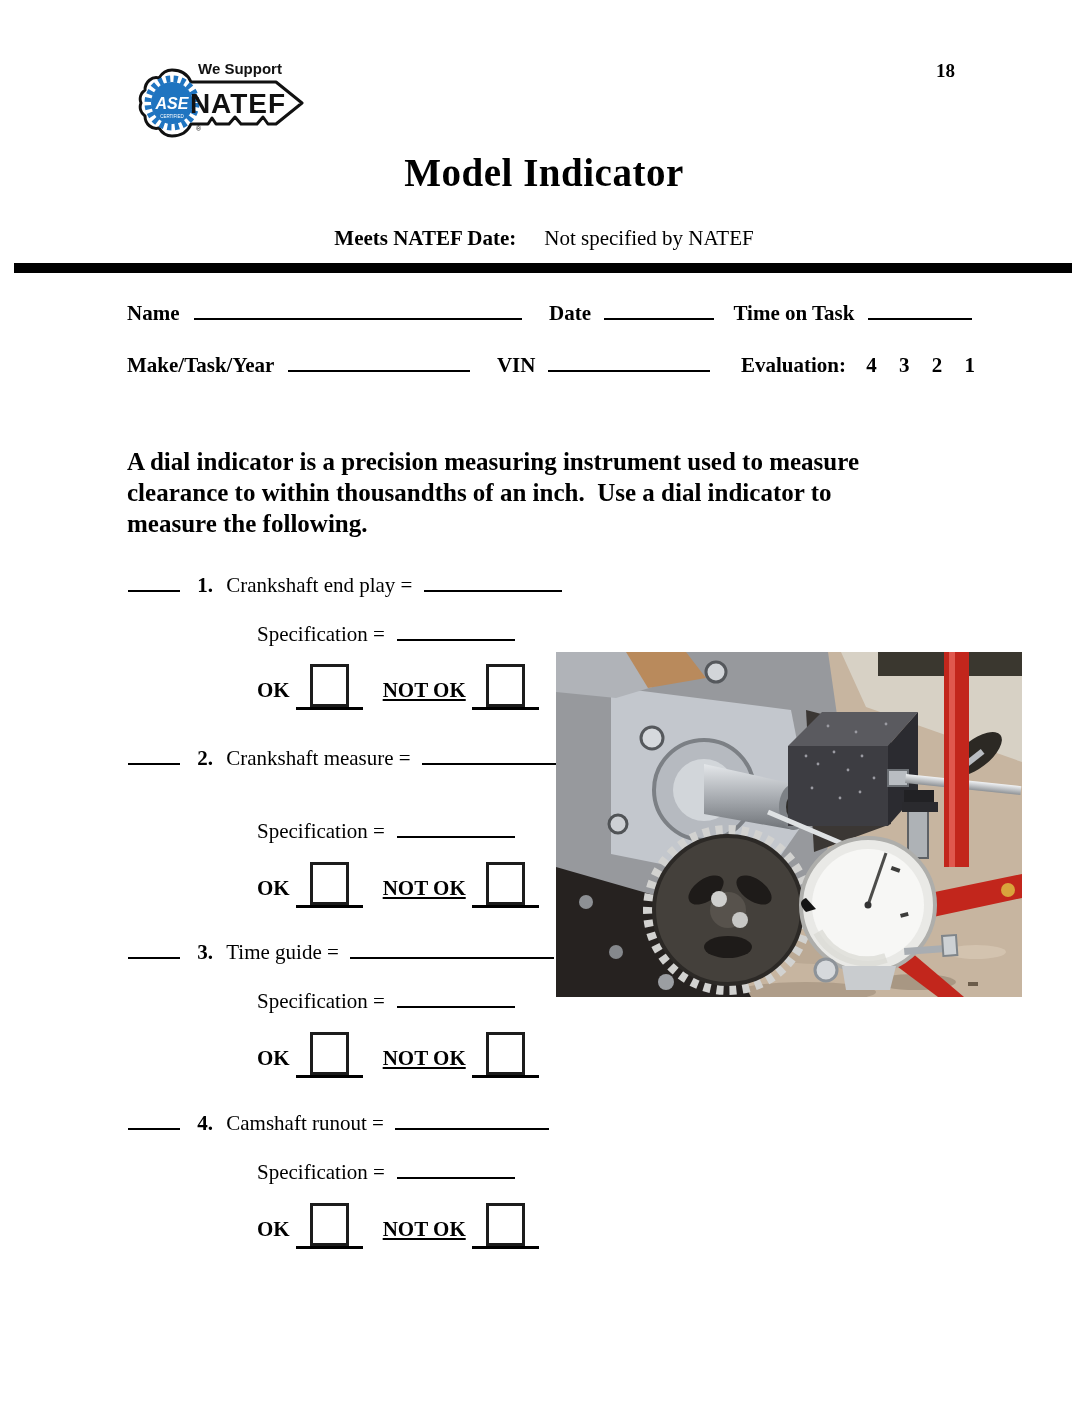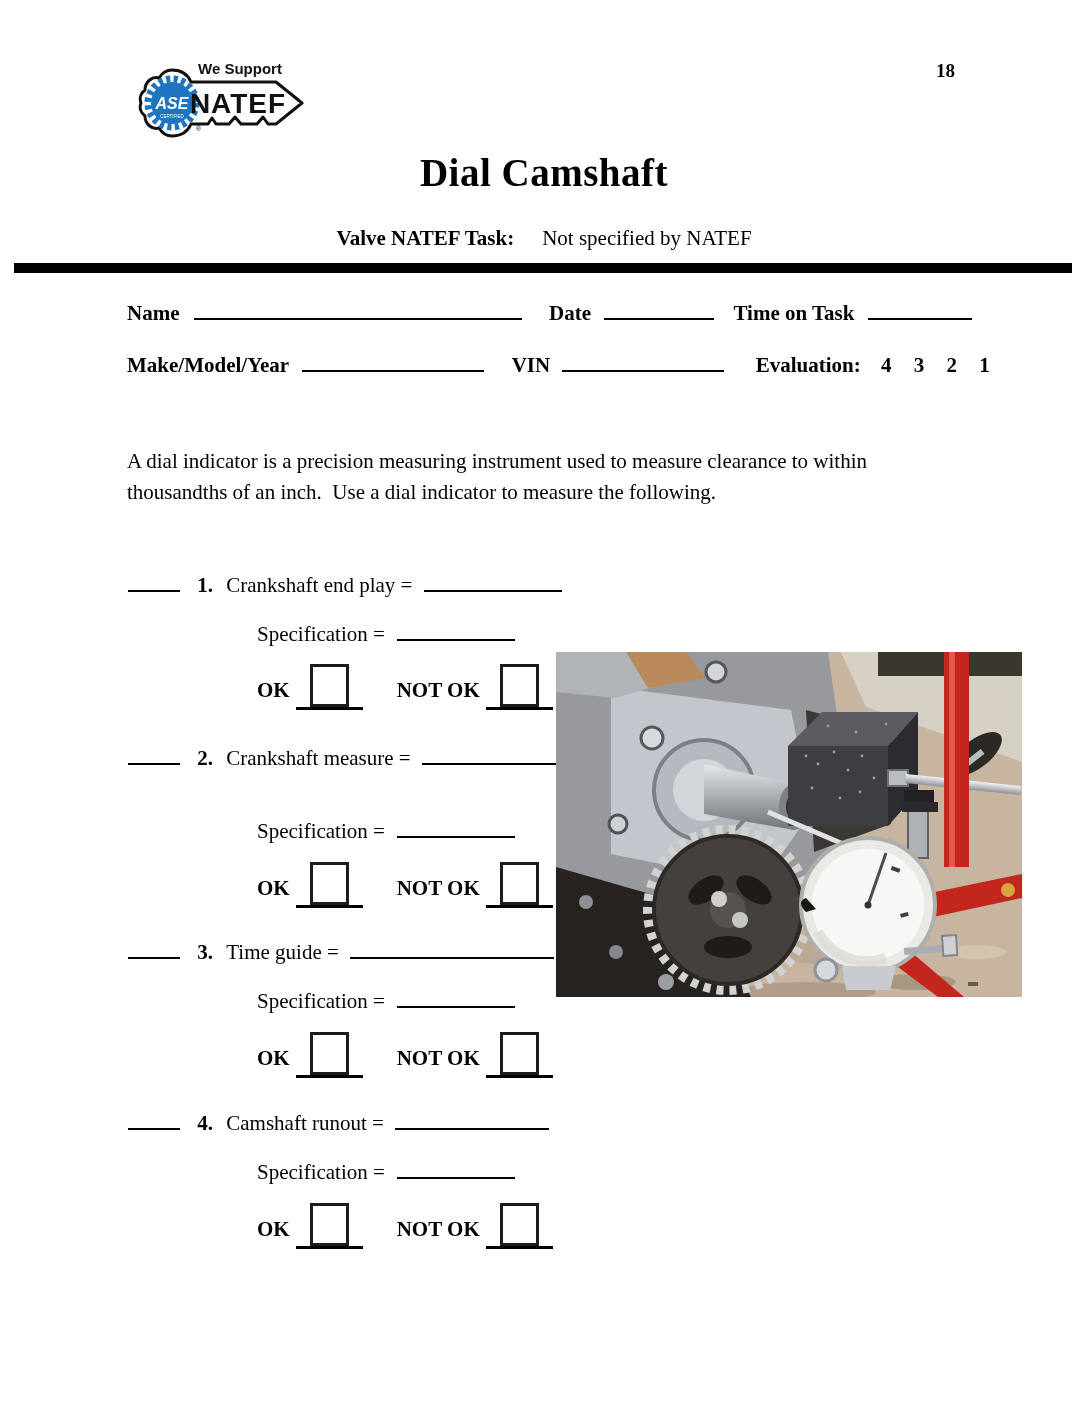--- a/index.html
+++ b/index.html
@@ -19,34 +19,34 @@
   .meets-line .v { margin-left:28px; }
   .thick-rule { left:14px; top:263px; width:1058px; height:10px; background:#000; }
 
   
   .form-row { left:127px; font-size:21px; white-space:nowrap; }
   .form-row .lab { font-weight:bold; }
   .blank { display:inline-block; border-bottom:2px solid #000; height:18px;
            vertical-align:baseline; }
 
   
-  .intro { left:127px; top:446px; width:780px; font-size:21px; line-height:31px;
-           white-space:pre-wrap; }
+  .intro { left:127px; top:446px; width:780px; font-size:25px; line-height:31px;
+           white-space:pre-wrap;font-weight:bold; }
 
   
   .item-row { left:128px; font-size:21px; white-space:nowrap;font-family:Liberation Serif, serif; }
   .item-row .num { font-weight:bold; margin-left:12px; }
   .item-row .lbl { margin-left:8px; }
   .spec-row { left:257px; font-size:21px; white-space:nowrap; }
   .ok-row { left:257px; font-size:21px; font-weight:bold; white-space:nowrap; }
   .boxline { display:inline-block; border-bottom:3px solid #000; padding:0 14px;
              margin-left:6px; line-height:0; }
   .okbox { display:inline-block; width:33px; height:37px; border:3px solid #1c1c1c;
            background:#fff; vertical-align:-10px; }
-  .notok-gap { margin-left:34px; }
+  .notok-gap { margin-left:20px;text-decoration:underline; }
 
   
   .photo { left:556px; top:652px; width:466px; height:345px; overflow:hidden;
            background:#c7b6a1; }
   .photo svg { display:block; }
 
   
   .logo { left:128px; top:56px; width:182px; height:94px; }
 </style>
 </head>
@@ -67,39 +67,39 @@
       </g>
       <text x="68" y="75" font-family="Liberation Sans, sans-serif" font-size="7" fill="#111">®</text>
 
       <text x="112" y="18" font-family="Liberation Sans, sans-serif" font-size="15" font-weight="bold" fill="#111" text-anchor="middle">We Support</text>
       <text x="110" y="57" font-family="Liberation Sans, sans-serif" font-size="28" font-weight="bold" letter-spacing="1" fill="#111" text-anchor="middle">NATEF</text>
     </svg>
   </div>
 
   <div class="abs page-number">18</div>
 
-  <div class="abs doc-title">Dial Camshaft</div>
+  <div class="abs doc-title">Model Indicator</div>
 
   <div class="abs meets-line">
-    <span class="b">Valve NATEF Task:</span><span class="v">Not specified by NATEF</span>
+    <span class="b">Meets NATEF Date:</span><span class="v">Not specified by NATEF</span>
   </div>
 
   <div class="abs thick-rule"></div>
 
   <div class="abs form-row" style="top:300px;text-align:right;">
     <span class="lab">Name</span>
     <span class="blank" style="width:328px; margin-left:9px;"></span>
     <span class="lab" style="margin-left:22px;">Date</span>
     <span class="blank" style="width:110px; margin-left:8px;"></span>
     <span class="lab" style="margin-left:14px;">Time on Task</span>
     <span class="blank" style="width:104px; margin-left:8px;"></span>
   </div>
 
   <div class="abs form-row" style="top:352px;">
-    <span class="lab">Make/Model/Year</span>
+    <span class="lab">Make/Task/Year</span>
     <span class="blank" style="width:182px; margin-left:8px;"></span>
     <span class="lab" style="margin-left:22px;">VIN</span>
     <span class="blank" style="width:162px; margin-left:7px;"></span>
     <span class="lab" style="margin-left:26px;">Evaluation:</span>
     <span class="lab" style="margin-left:15px;">4</span>
     <span class="lab" style="margin-left:17px;">3</span>
     <span class="lab" style="margin-left:17px;">2</span>
     <span class="lab" style="margin-left:17px;">1</span>
   </div>
 

